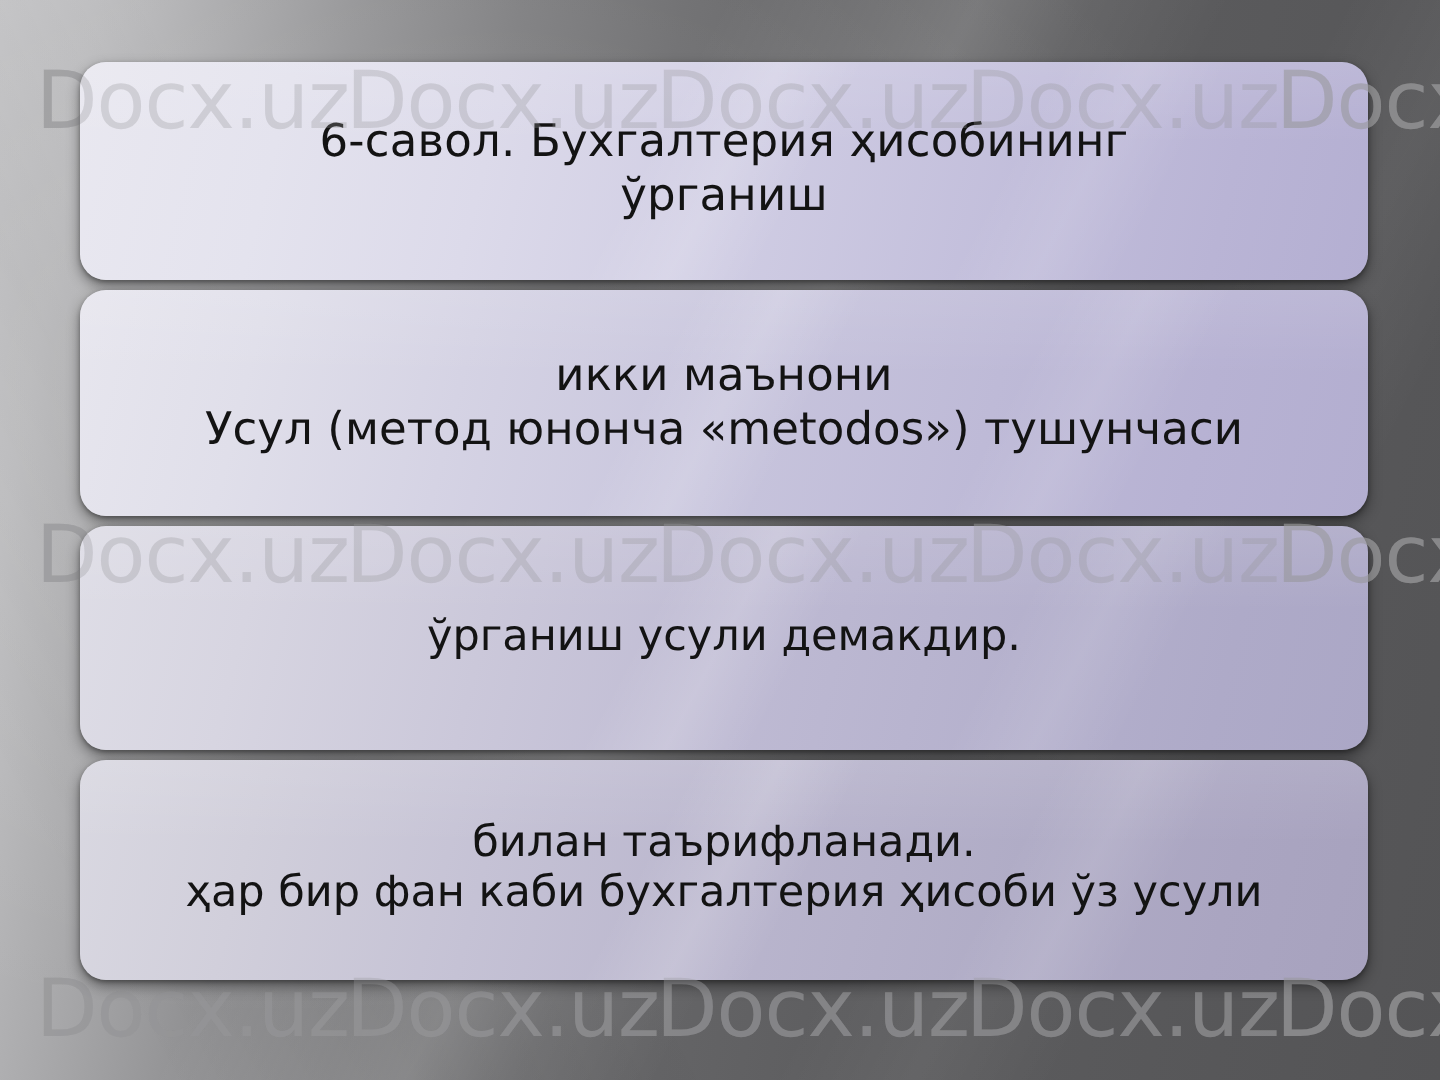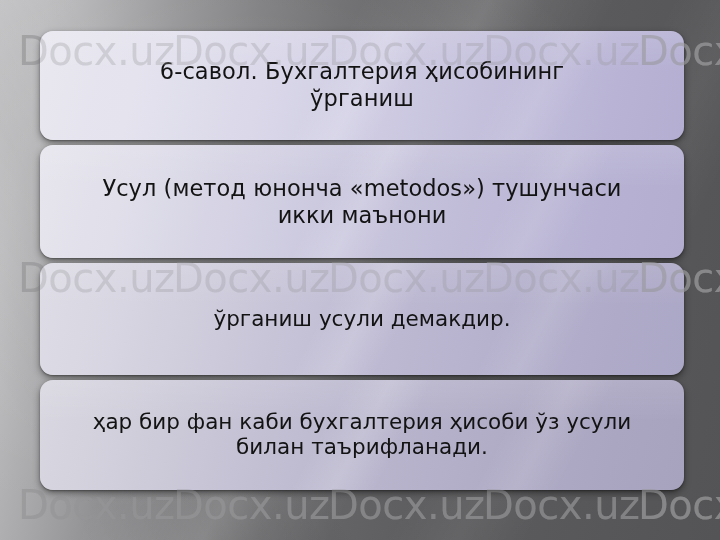--- a/index.html
+++ b/index.html
@@ -229,35 +229,35 @@
 
     <div class="card card-1">
       <div class="card-text">
         <span class="ln">6-савол. Бухгалтерия  ҳисобининг</span>
         <span class="ln">ўрганиш</span>
       </div>
     </div>
 
     <div class="card card-2">
       <div class="card-text">
+        <span class="ln">икки маънони</span>
         <span class="ln">Усул (метод юнонча «metodos») тушунчаси</span>
-        <span class="ln">икки маънони</span>
       </div>
     </div>
 
     <div class="card card-3">
       <div class="card-text">
         <span class="ln">ўрганиш усули демакдир.</span>
       </div>
     </div>
 
     <div class="card card-4">
       <div class="card-text">
+        <span class="ln">билан таърифланади.</span>
         <span class="ln">ҳар бир фан каби бухгалтерия ҳисоби ўз усули</span>
-        <span class="ln">билан таърифланади.</span>
       </div>
     </div>
 
   </div>
 
   <div class="wm-layer wm-over">
     <span class="wm" style="left:18px;  top:31px;  color:rgba(150,150,152,0.30);">Docx.uz</span>
     <span class="wm" style="left:173px; top:31px;  color:rgba(150,150,152,0.30);">Docx.uz</span>
     <span class="wm" style="left:328px; top:31px;  color:rgba(150,150,152,0.30);">Docx.uz</span>
     <span class="wm" style="left:483px; top:31px;  color:rgba(150,150,152,0.30);">Docx.uz</span>

